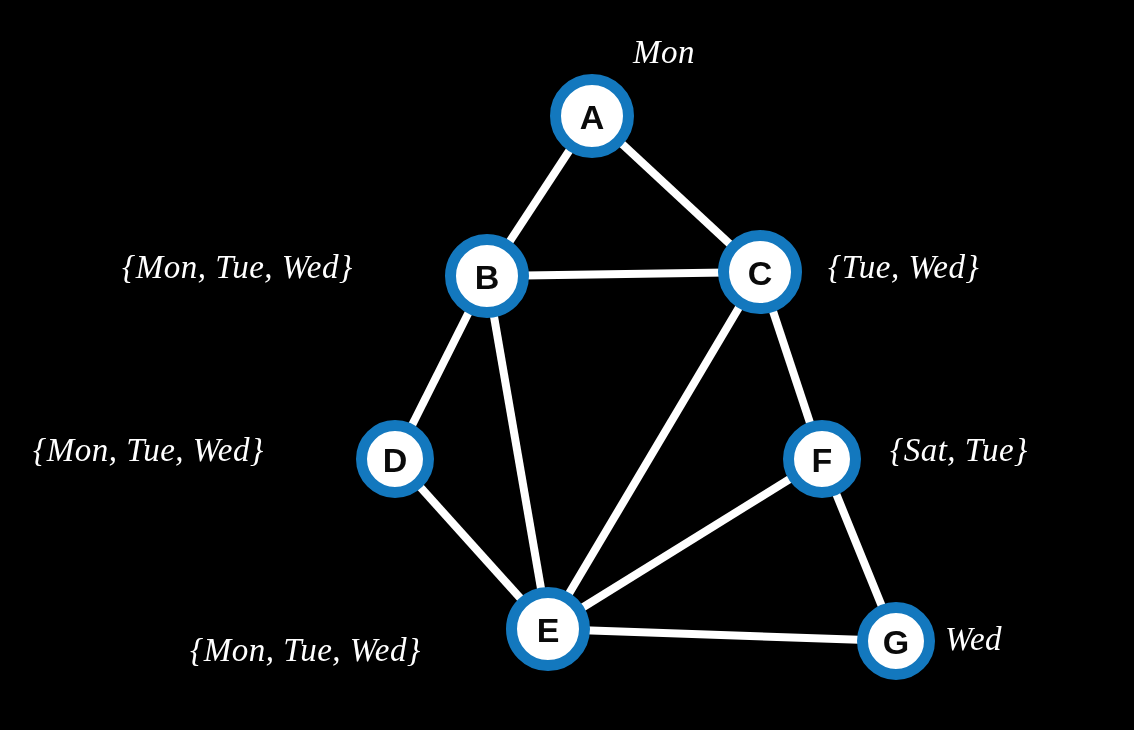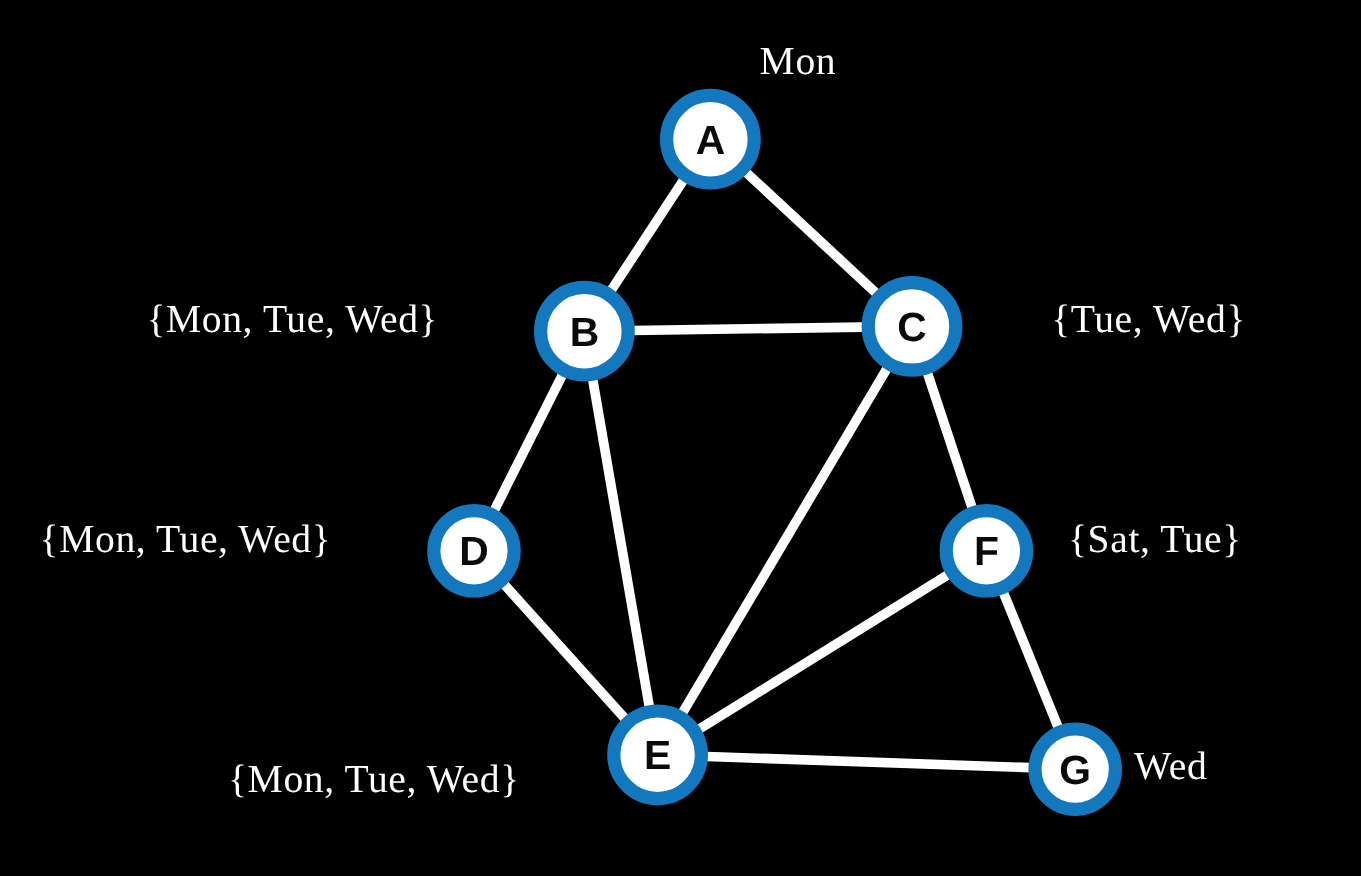--- a/index.html
+++ b/index.html
@@ -41,28 +41,29 @@
     font-family: "Liberation Sans", sans-serif;
     font-weight: bold;
     font-size: 34px;
     text-anchor: middle;
     dominant-baseline: central;
   }
   .domain-label {
     position: absolute;
     color: #ffffff;
     font-family: "Liberation Serif", serif;
+    font-style: italic;
     font-size: 33px;
     white-space: nowrap;
     letter-spacing: 0.5px;
     line-height: 1;
   }
   .lbl-a { left: 633px; top: 36px; }
   .lbl-b { left: 122px; top: 251px; }
-  .lbl-c { left: 876px; top: 251px; }
+  .lbl-c { left: 828px; top: 251px; }
   .lbl-d { left: 33px; top: 434px; }
   .lbl-f { left: 890px; top: 434px; }
   .lbl-e { left: 190px; top: 634px; }
   .lbl-g { left: 945px; top: 623px; }
 </style>
 </head>
 <body>
 
 <div id="canvas">
 

